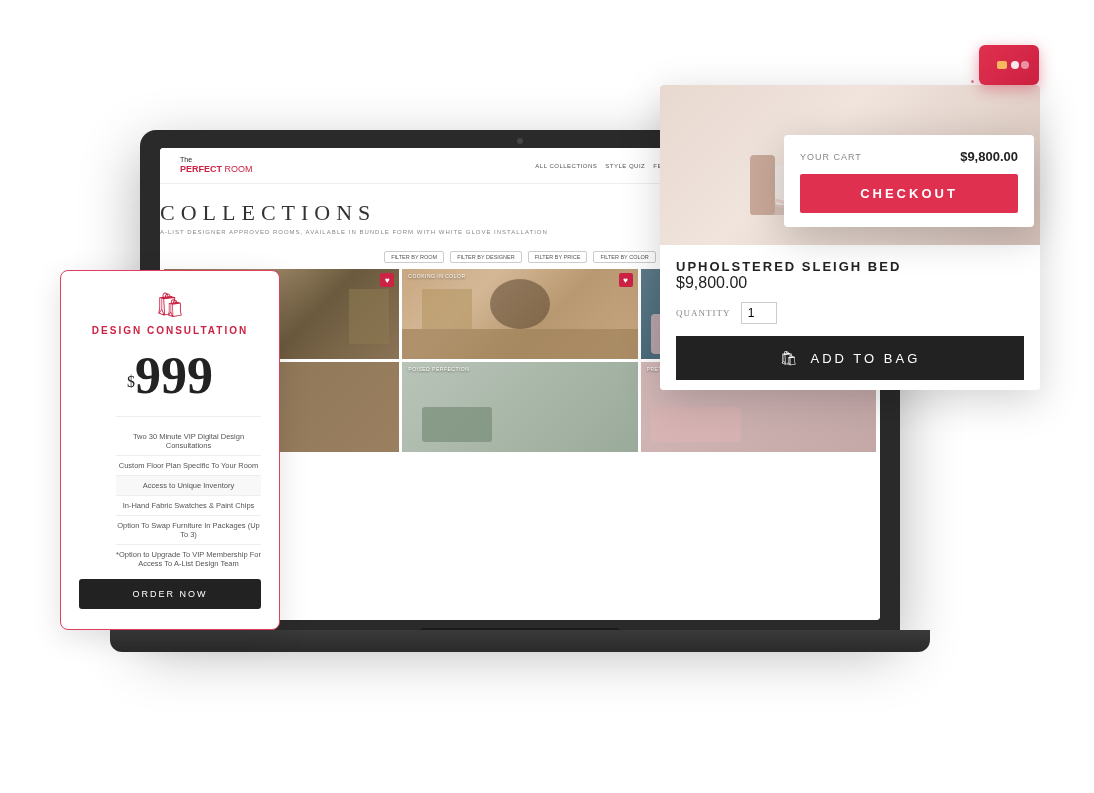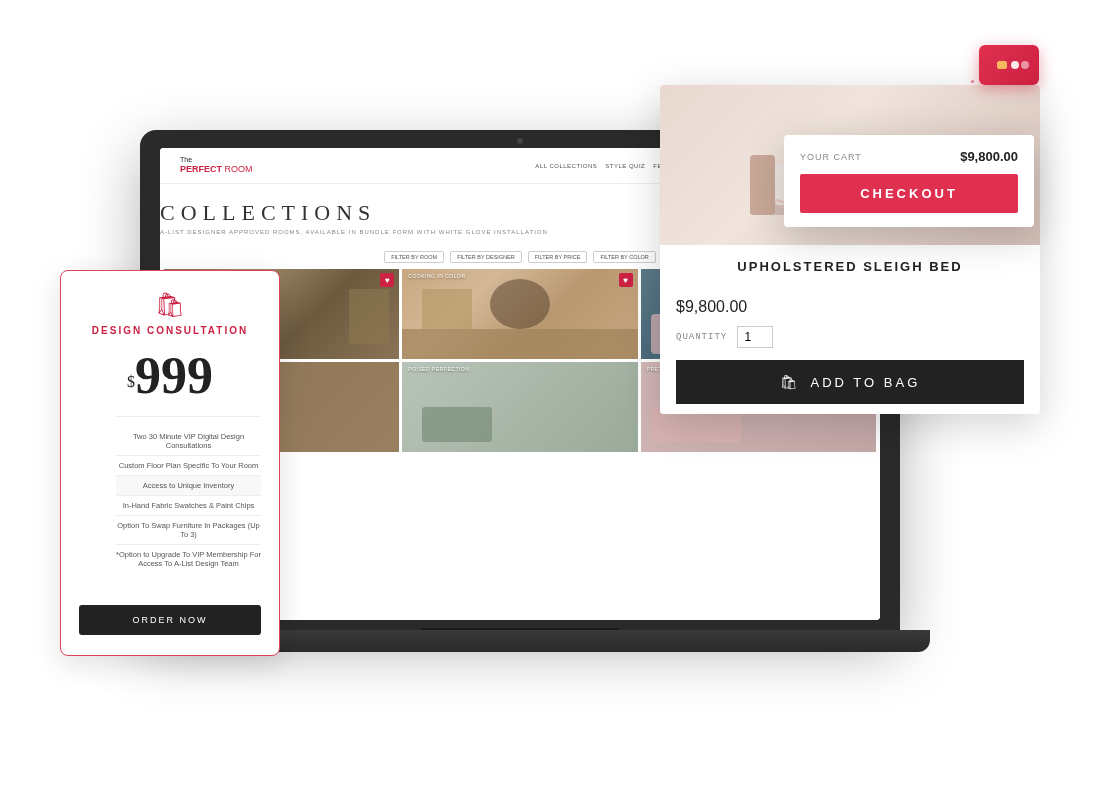--- a/index.html
+++ b/index.html
@@ -243,21 +243,21 @@
       padding: 5px 0;
       border-bottom: 1px solid #eee;
     }
     .pricing-feature.highlight {
       background: #f8f8f8;
     }
     .pricing-feature:last-child { border-bottom: none; }
     .order-btn {
       display: block;
       width: 100%;
-      margin-top: 32px;
+      margin-top: 6px;
       padding: 10px 0;
       background: #222;
       color: #fff;
       font-size: 9px;
       font-family: Arial, sans-serif;
       letter-spacing: 2px;
       text-align: center;
       border: none;
       cursor: pointer;
       border-radius: 3px;
@@ -293,39 +293,38 @@
     .product-info-panel {
       background: #fff;
       padding: 14px 16px 10px;
     }
     .product-title {
       font-size: 13px;
       font-weight: bold;
       font-family: Arial, sans-serif;
       letter-spacing: 2px;
       color: #222;
-      margin-bottom: 24px;
+      margin-bottom: 0;
       text-transform: uppercase;
-      text-align: center;
     }
     .product-price {
       font-size: 16px;
       font-family: Arial, sans-serif;
       color: #222;
       margin-bottom: 10px;
     }
     .quantity-row {
       display: flex;
       align-items: center;
       gap: 10px;
       margin-bottom: 12px;
     }
     .qty-label {
       font-size: 9px;
-      font-family: Liberation Mono, monospace;
+      font-family: Liberation Serif, serif;
       color: #888;
       letter-spacing: 1px;
       text-transform: uppercase;
     }
     .qty-input {
       width: 36px;
       height: 22px;
       border: 1px solid #ccc;
       text-align: center;
       font-size: 12px;

